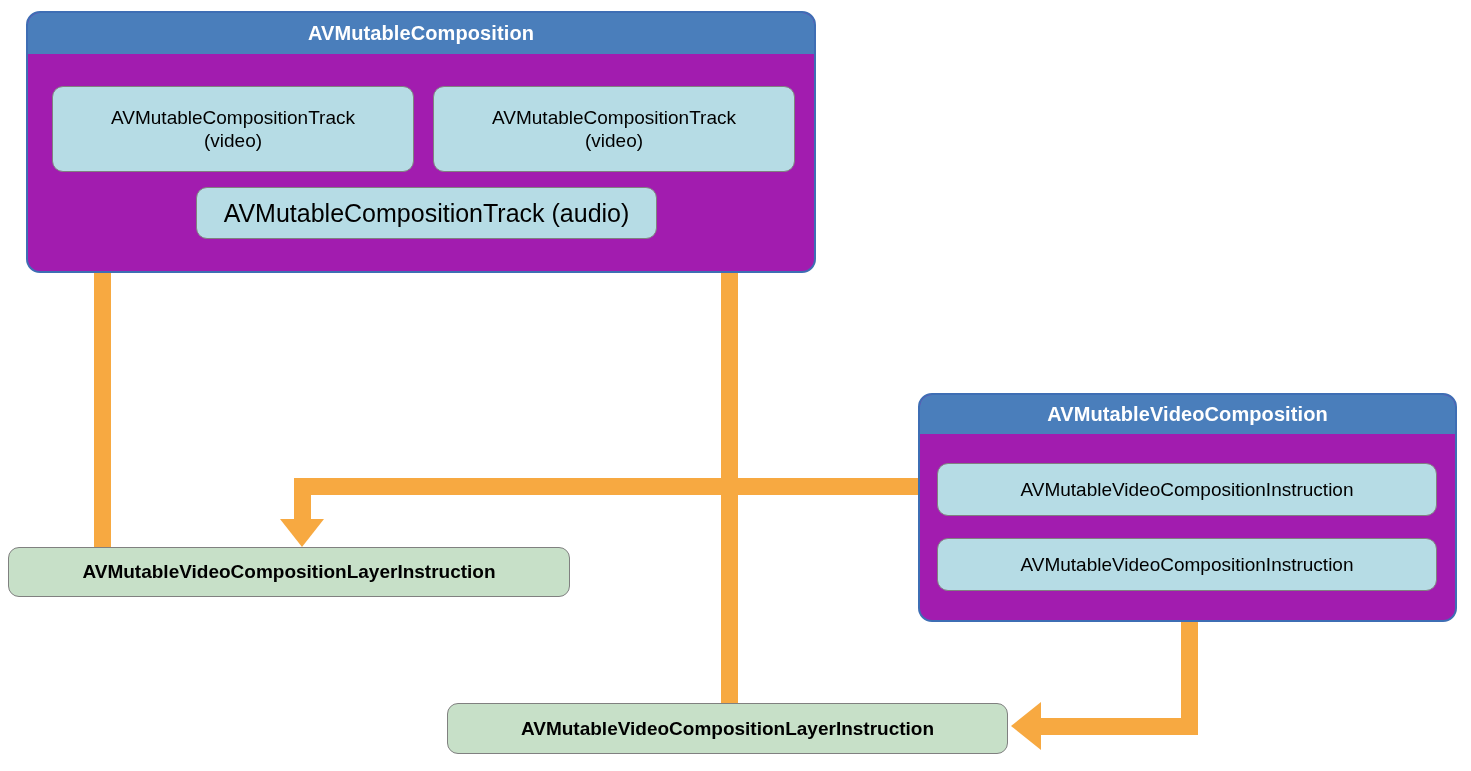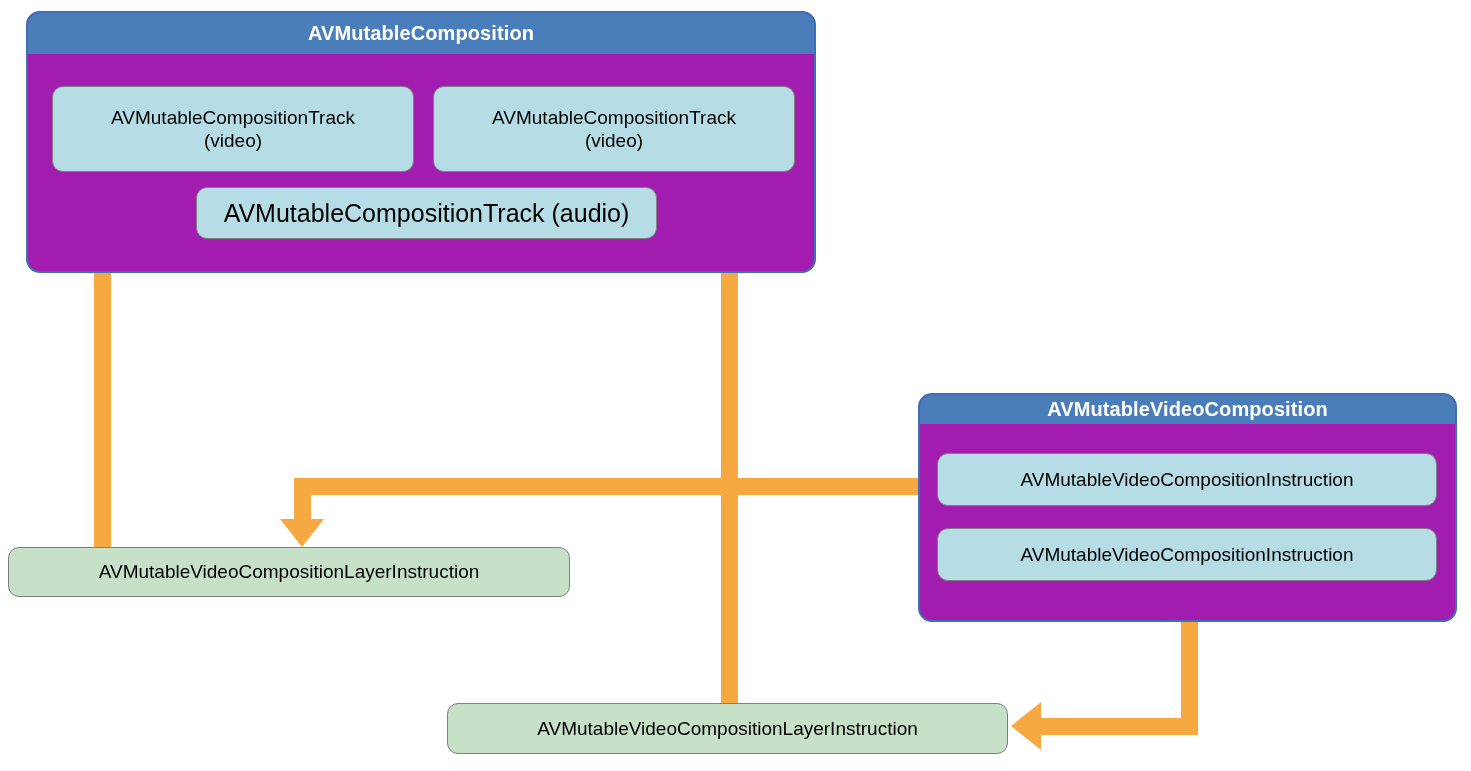--- a/index.html
+++ b/index.html
@@ -57,20 +57,21 @@
     text-align: center;
     color: #000000;
     line-height: 1.22;
     white-space: pre-line;
   }
   .node.blue {
     background: #b6dce5;
   }
   .node.green {
     background: #c7e0c8;
+    font-weight: bold;
   }
 
   
   .bar {
     position: absolute;
     background: #f7a941;
   }
   .head {
     position: absolute;
     width: 0;
@@ -120,21 +121,21 @@
 
       <div class="node blue" style="left:405px; top:32px; width:362px; height:86px; font-size:19px;">AVMutableCompositionTrack
 (video)</div>
 
       <div class="node blue" style="left:168px; top:133px; width:461px; height:52px; font-size:25px;">AVMutableCompositionTrack (audio)</div>
 
     </div>
   </div>
 
   <div class="panel" style="left:918px; top:393px; width:539px; height:229px;">
-    <div class="panel-header" style="height:29px; font-size:20px;">AVMutableVideoComposition</div>
+    <div class="panel-header" style="height:39px; font-size:20px;">AVMutableVideoComposition</div>
     <div class="panel-body" style="height:190px;">
 
       <div class="node blue" style="left:17px; top:29px; width:500px; height:53px; font-size:19px;">AVMutableVideoCompositionInstruction</div>
 
       <div class="node blue" style="left:17px; top:104px; width:500px; height:53px; font-size:19px;">AVMutableVideoCompositionInstruction</div>
 
     </div>
   </div>
 
   <div class="node green" style="left:8px; top:547px; width:562px; height:50px; font-size:19px;">AVMutableVideoCompositionLayerInstruction</div>

